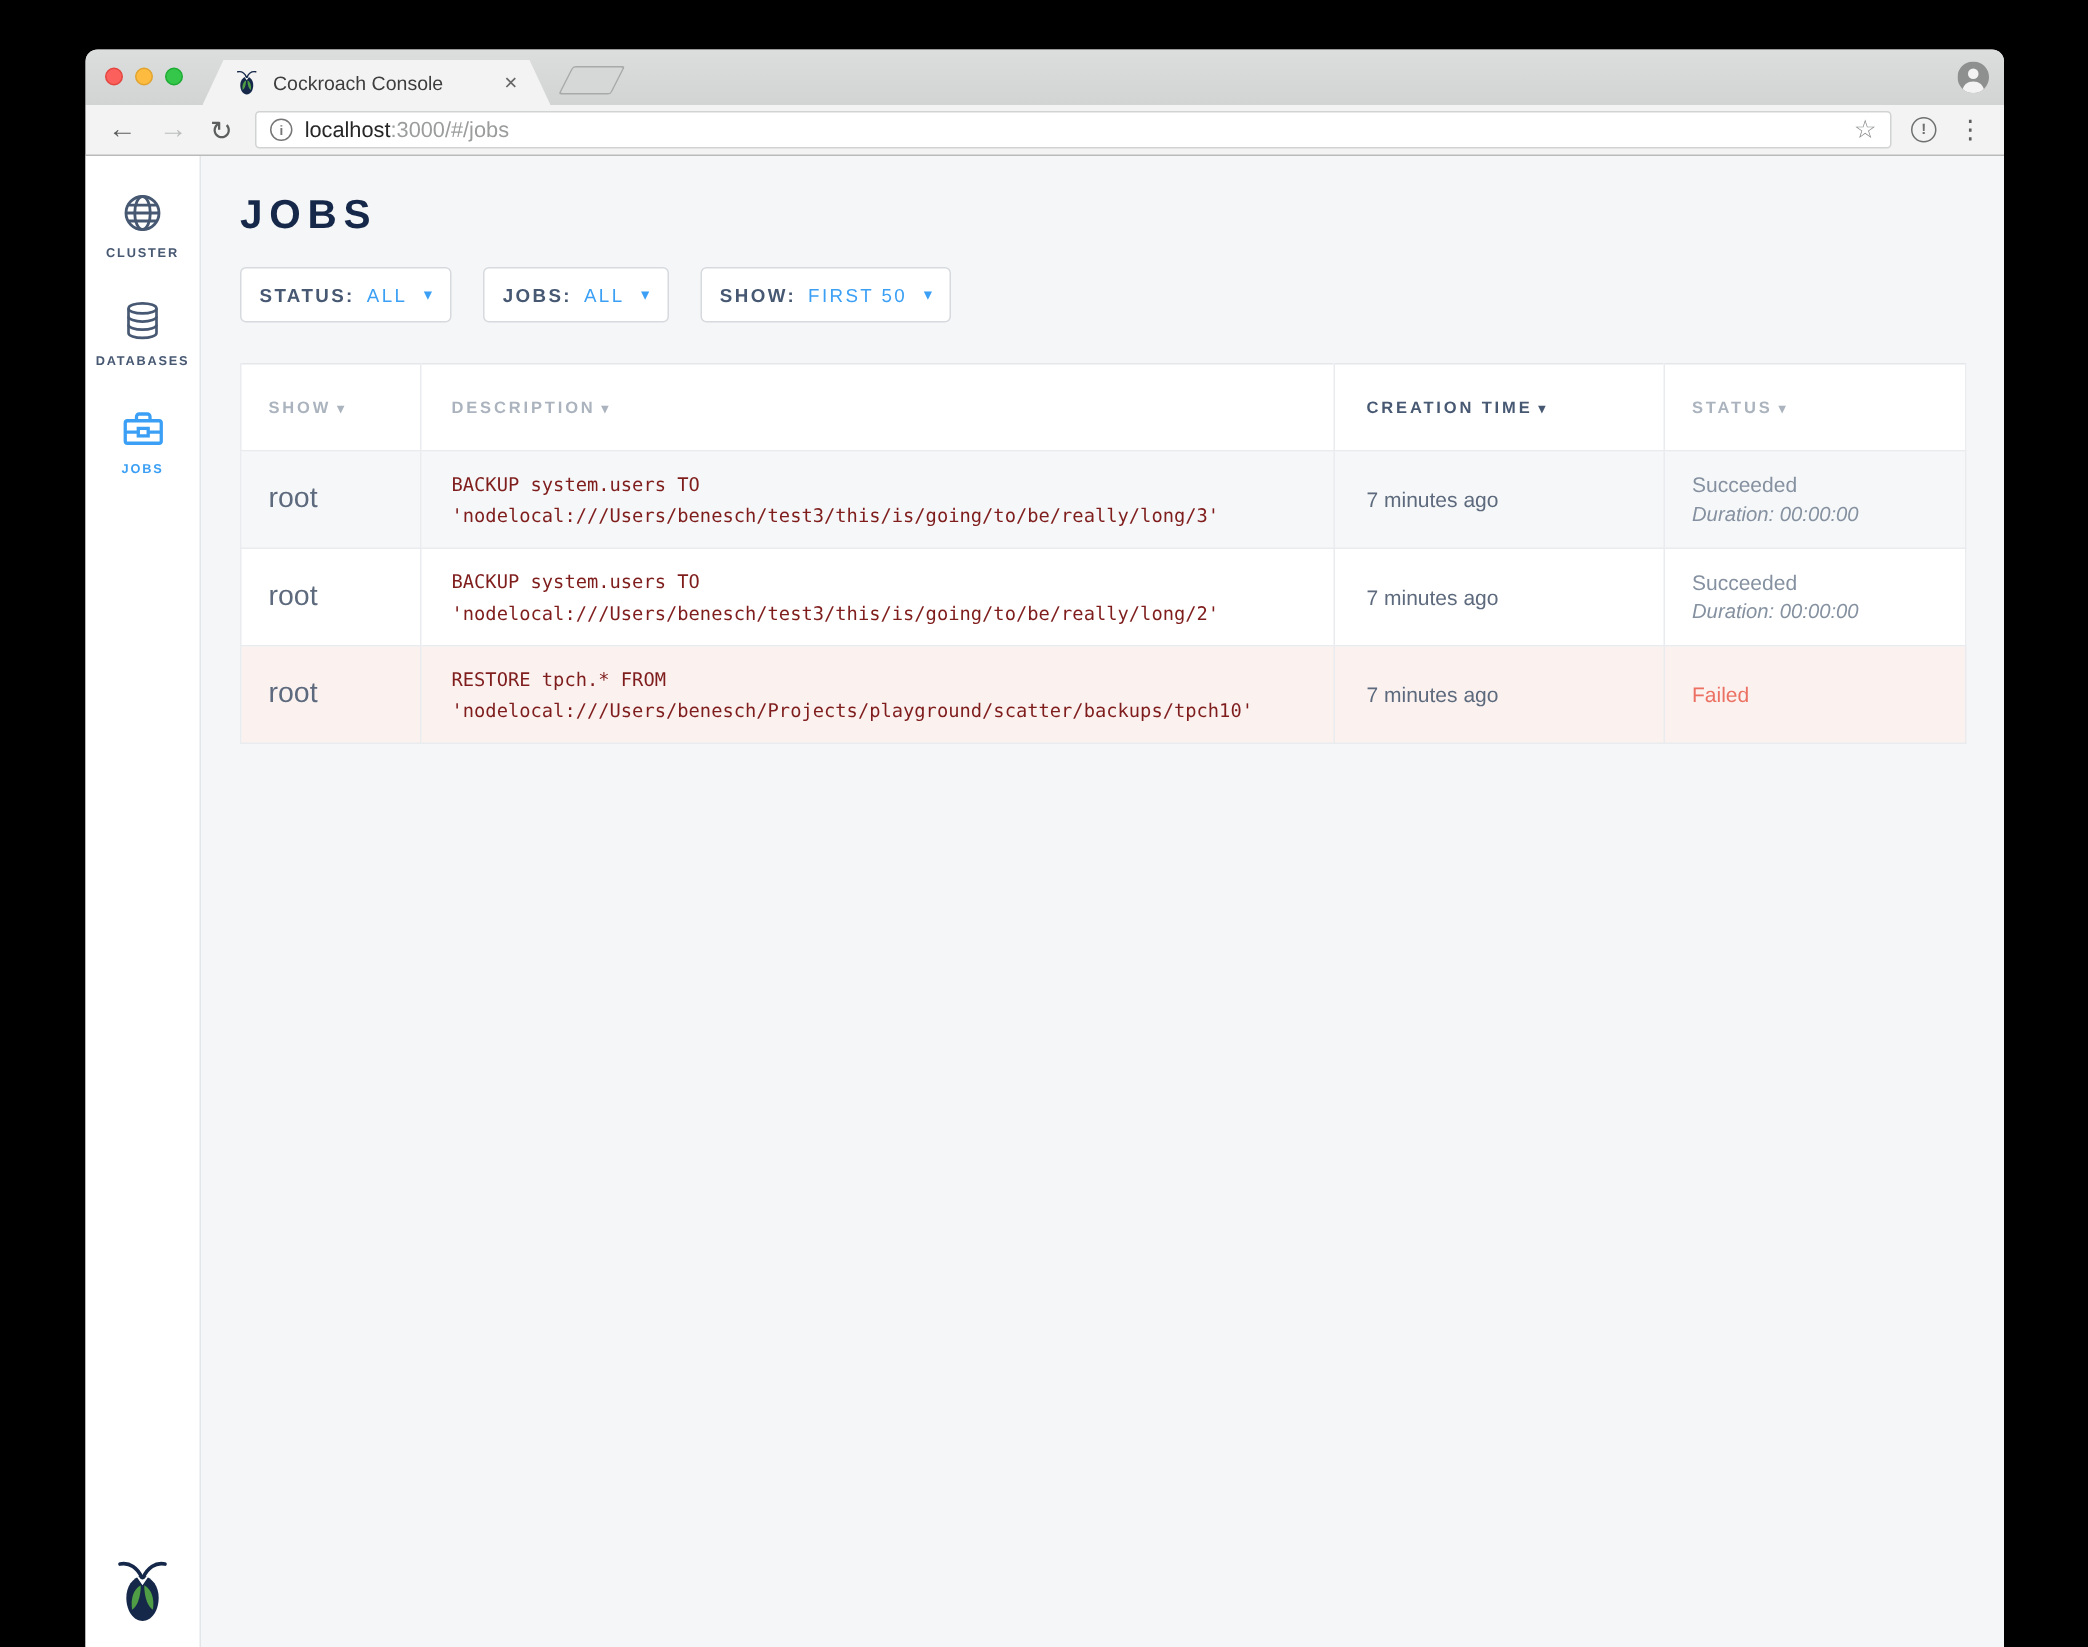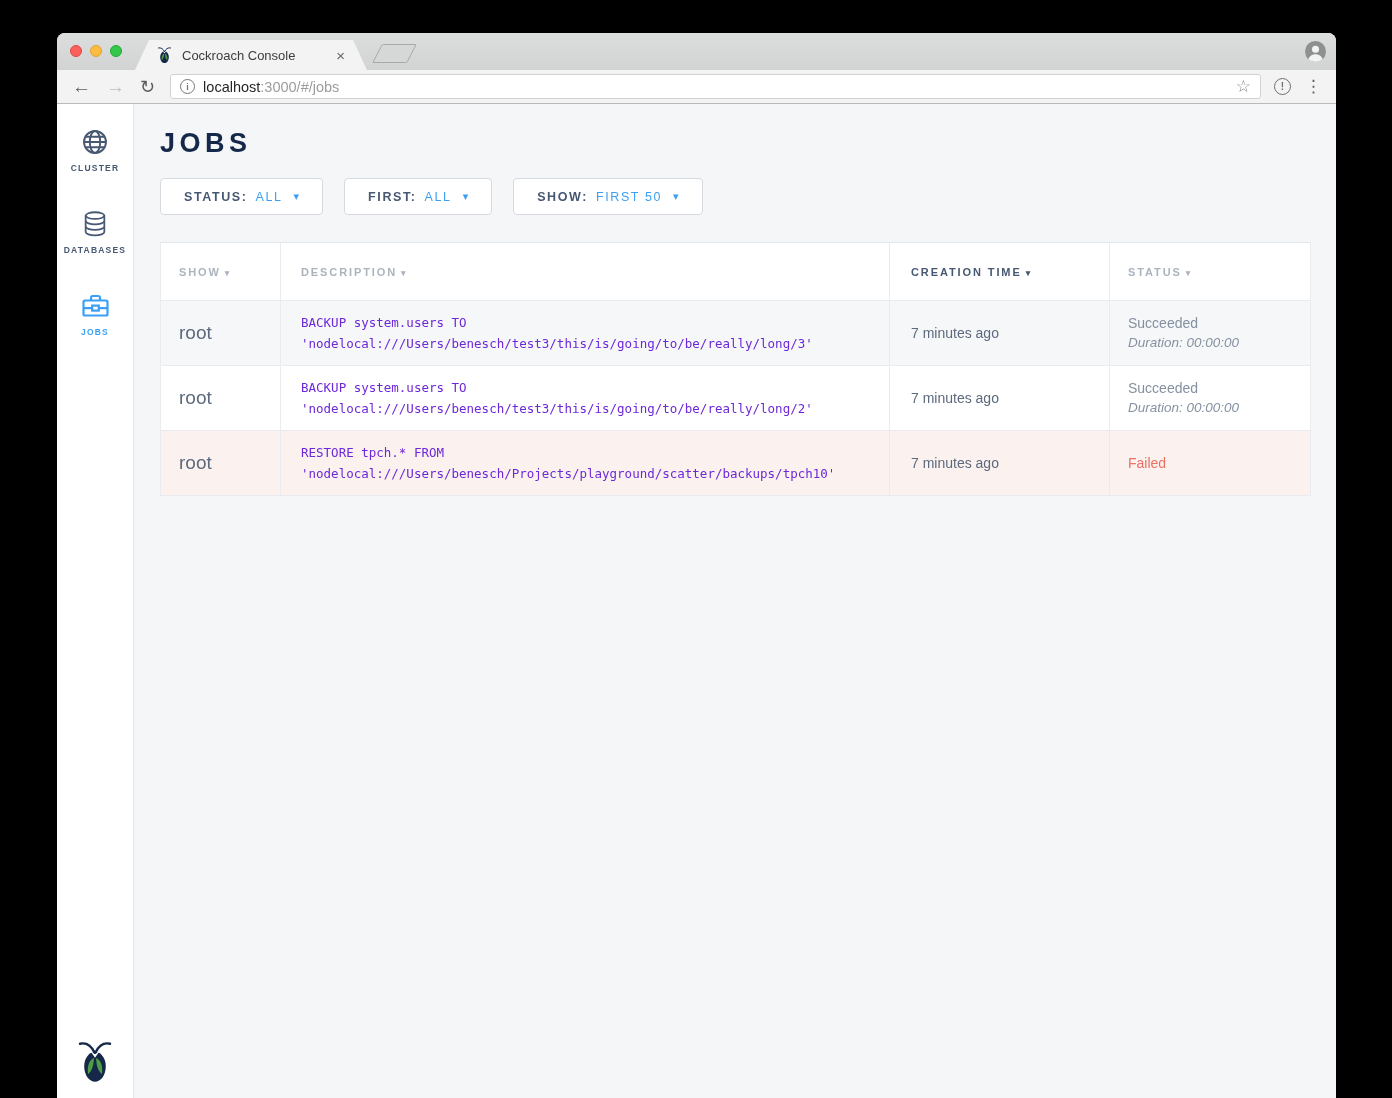--- a/index.html
+++ b/index.html
@@ -55,36 +55,36 @@
     font-size:10px;font-weight:bold;display:flex;align-items:center;justify-content:center;
     margin-right:14px;cursor:pointer;
   }
   .menu-icon{font-size:17px;color:#5c5e5d;margin-right:14px;cursor:pointer;line-height:1;}
   
   .pagearea{position:absolute;top:71px;left:0;right:0;bottom:0;background:#f5f6f7;}
   .sidebar{
     position:absolute;left:0;top:0;bottom:0;width:77px;background:#fff;
     border-right:1px solid #e3e6e9;box-sizing:border-box;
   }
-  .side-nav{padding-top:12px;display:flex;flex-direction:column;align-items:flex-end;gap:10px;}
+  .side-nav{padding-top:12px;display:flex;flex-direction:column;align-items:flex-end;}
   .side-item{display:flex;flex-direction:column;align-items:center;padding:10px 0 15px;width:100%;cursor:pointer;}
   .sicon{height:31px;display:flex;align-items:center;}
   .slabel{
     margin-top:6px;font-size:8.5px;font-weight:bold;letter-spacing:1.2px;color:#475872;
   }
   .side-item.active .slabel{color:#3ba0f5;}
   .roach{position:absolute;bottom:26px;left:50%;transform:translateX(-50%);}
   .main{position:absolute;left:77px;top:0;right:0;bottom:0;padding:23px 0 0 26px;}
   h1.page-title{
     margin:0;font-size:27px;font-weight:bold;letter-spacing:4.5px;color:#152849;line-height:32px;
   }
   .filters{display:flex;gap:21px;margin-top:19px;}
   .filter-btn{
     height:37px;background:#fff;border:1px solid #d6dade;border-radius:4px;
-    display:flex;align-items:center;padding:0 23px;cursor:pointer;
+    display:flex;align-items:center;padding:0 12px;cursor:pointer;
     font-family:"Liberation Sans",sans-serif;
   }
   .f-label{font-size:12.5px;font-weight:bold;letter-spacing:1.6px;color:#475872;}
   .f-value{font-size:12.5px;font-weight:normal;letter-spacing:1.6px;color:#3ba0f5;margin-left:8px;}
   .f-caret{font-size:11px;color:#3ba0f5;margin-left:11px;}
   
   table.jobs-table{
     width:1150px;margin-top:27px;border-collapse:collapse;table-layout:fixed;
     background:#fff;border:1px solid #e4e7ea;
   }
@@ -98,21 +98,21 @@
   .jobs-table td{border:1px solid #e9ebee;vertical-align:middle;height:62px;}
   tr.shade-gray td{background:#f6f7f8;}
   tr.shade-white td{background:#fff;}
   tr.shade-pink td{background:#fbf2f0;}
   .c-user,.th-user{padding-left:18px;}
   .c-desc,.th-desc{padding-left:20px;padding-right:16px;}
   .c-time,.th-time{padding-left:21px;}
   .c-status,.th-status{padding-left:18px;}
   .c-user{font-size:19px;color:#5d6a7d;}
   .c-desc .stmt{
-    font-family:"DejaVu Sans Mono",monospace;font-size:12.5px;line-height:21px;color:#6d28d9;
+    font-family:"DejaVu Sans Mono",monospace;font-size:12.5px;line-height:21px;color:#7f1d1d;
     white-space:nowrap;overflow:hidden;
   }
   .c-time{font-size:14px;color:#5d6a7d;}
   .c-status .st{font-size:14px;color:#8591a0;line-height:20px;}
   .c-status .dur{font-size:13.5px;font-style:italic;color:#8591a0;line-height:20px;}
   .c-status .dur:empty{display:none;}
   tr.failed .st{color:#ec7163;}
 </style>
 </head>
 <body>
@@ -223,21 +223,21 @@
     <main class="main">
       <h1 class="page-title">JOBS</h1>
 
       <div class="filters">
         <button class="filter-btn">
           <span class="f-label">STATUS:</span>
           <span class="f-value">ALL</span>
           <span class="f-caret">▾</span>
         </button>
         <button class="filter-btn">
-          <span class="f-label">FIRST:</span>
+          <span class="f-label">JOBS:</span>
           <span class="f-value">ALL</span>
           <span class="f-caret">▾</span>
         </button>
         <button class="filter-btn">
           <span class="f-label">SHOW:</span>
           <span class="f-value">FIRST 50</span>
           <span class="f-caret">▾</span>
         </button>
       </div>
 

